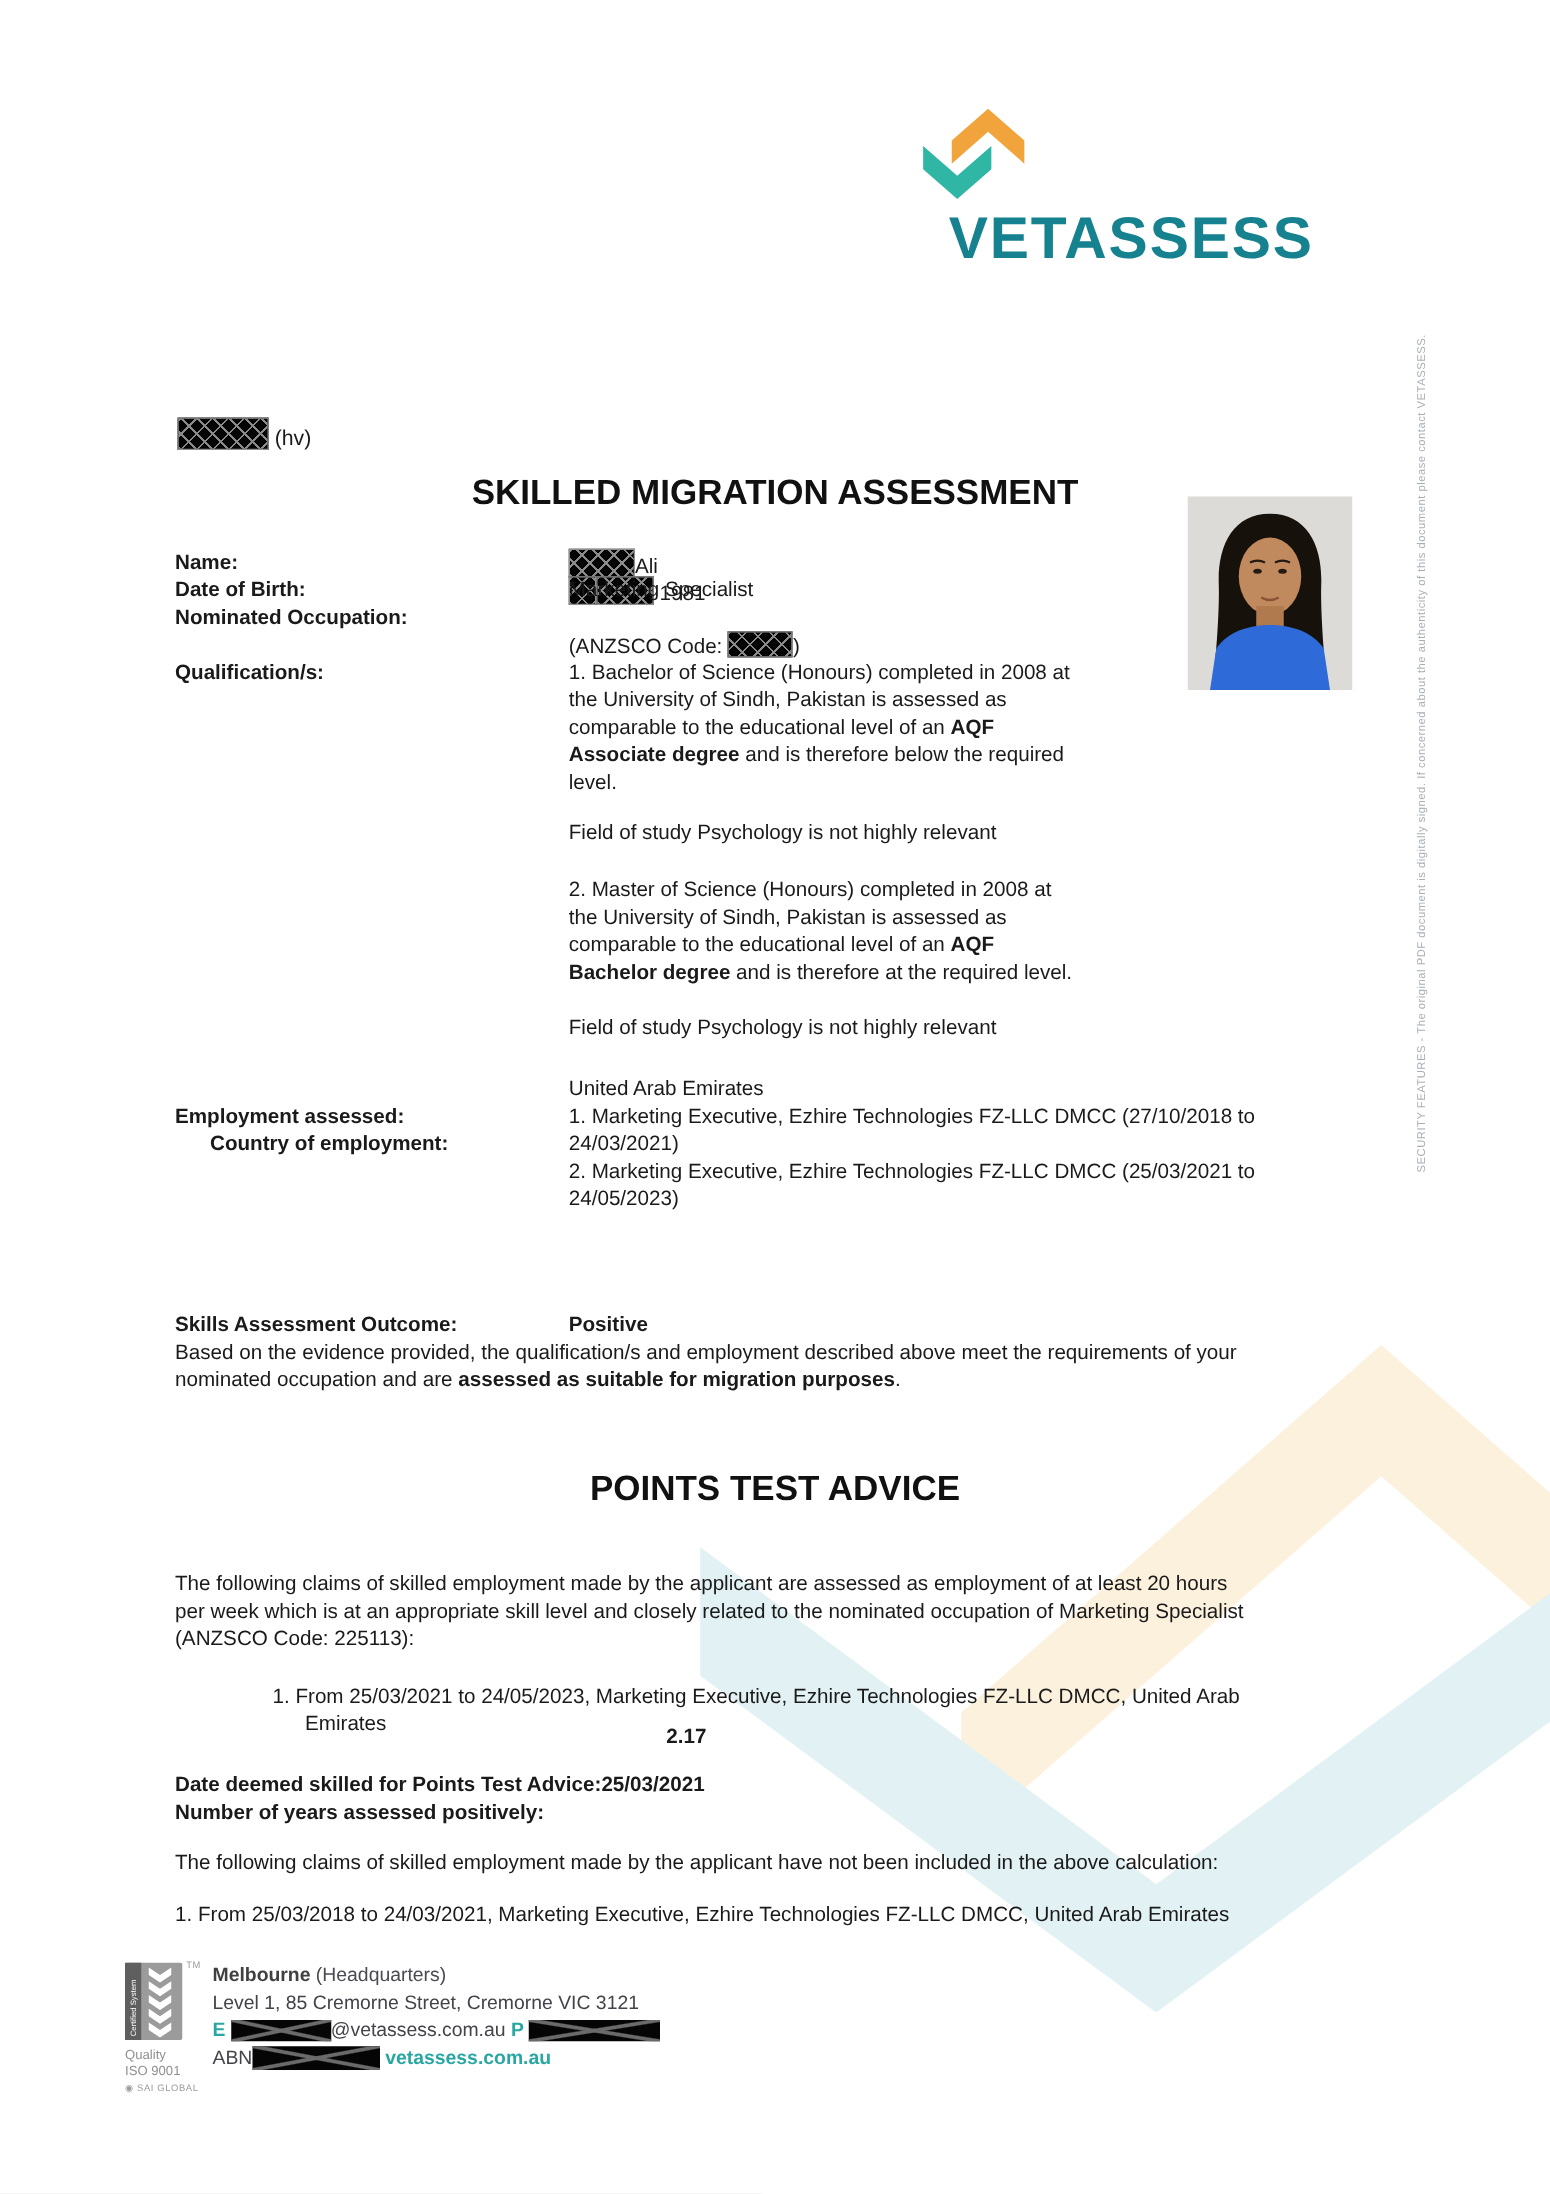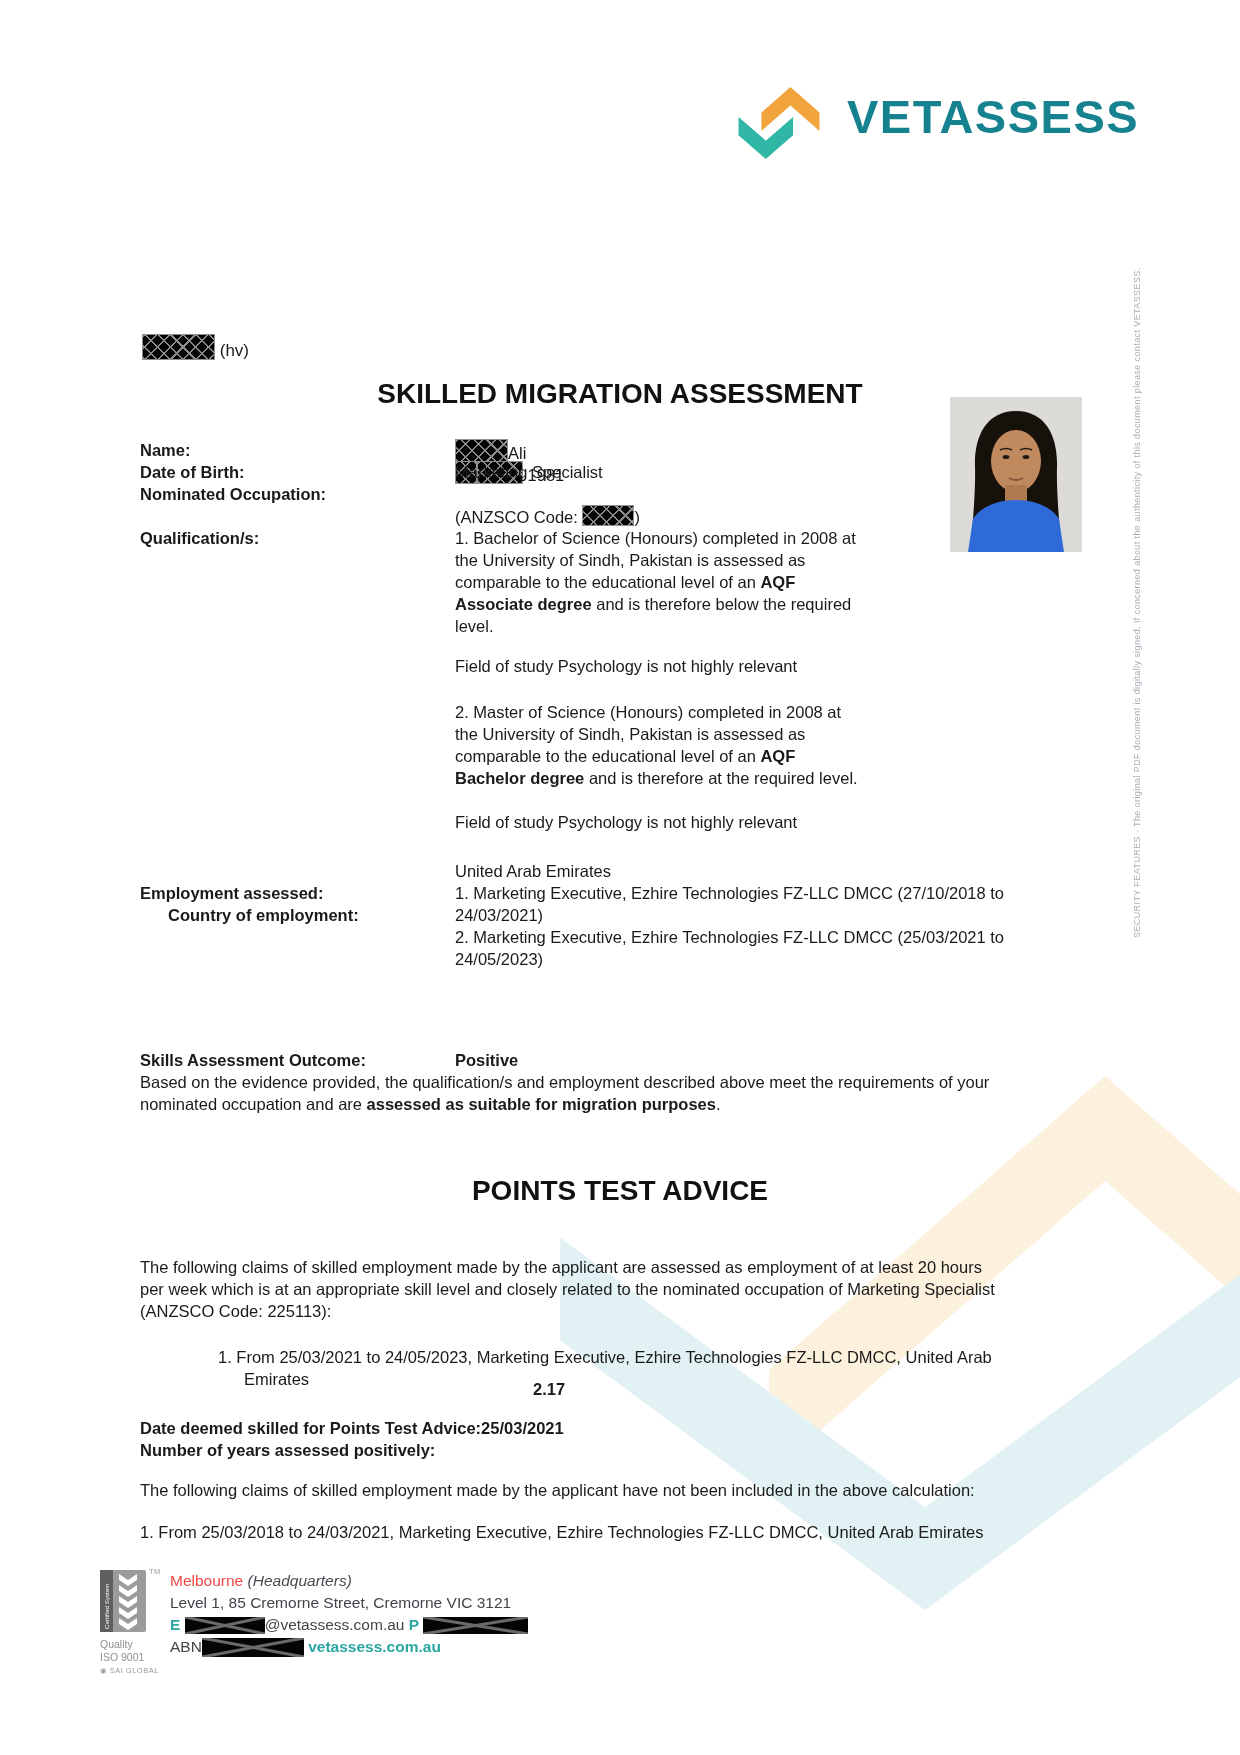--- a/index.html
+++ b/index.html
@@ -2,43 +2,43 @@
 <html><head>
 <meta charset="utf-8">
 <style>
   html,body{margin:0;padding:0;background:#e8e8e8;}
   .page{position:relative;width:1240px;height:1755px;margin:0 auto;background:#ffffff;
         overflow:hidden;font-family:"Liberation Sans",sans-serif;color:#1a1a1a;}
   .abs{position:absolute;}
   
   .wm{position:absolute;pointer-events:none;}
   
-  .logo-row{display:flex;align-items:center;}
+  .logo-row{display:flex;flex-direction:column;}
   .logo-word{font-size:47px;font-weight:bold;color:#17828F;letter-spacing:1.5px;margin-left:24px;}
   
   .sec-text{writing-mode:vertical-rl;transform:rotate(180deg);color:#A9AEB6;font-size:9px;
             letter-spacing:0.4px;height:700px;white-space:nowrap;}
   
   .xbox{display:inline-block;vertical-align:text-bottom;background-color:#040404;
         background-image:repeating-linear-gradient(45deg,#8a8a8a 0 1.5px,transparent 1.5px 9px),
                          repeating-linear-gradient(135deg,#8a8a8a 0 1.5px,transparent 1.5px 9px);
         border:1px solid #8f8f8f;}
   .xbig{display:inline-block;vertical-align:middle;background:
         linear-gradient(to top right,transparent calc(50% - 2px),#6a6a6a calc(50% - 1px) calc(50% + 1px),transparent calc(50% + 2px)),
         linear-gradient(to bottom right,transparent calc(50% - 2px),#6a6a6a calc(50% - 1px) calc(50% + 1px),transparent calc(50% + 2px)),#050505;}
   
   .lbl{left:140px;font-weight:bold;font-size:16.5px;line-height:22px;}
   .valcol{left:455px;}
   .ln{font-size:16.5px;line-height:22px;}
   .doc-title{left:0;width:1240px;text-align:center;font-weight:bold;font-size:28px;line-height:30px;color:#111;}
   .ref-line{font-size:17px;line-height:24px;}
   
   .foot{font-size:15.5px;line-height:22px;color:#43434B;}
-  .foot .city{font-weight:normal;color:#ef4444;}
-  .foot .hq{font-style:italic;color:#4a4a52;}
+  .foot .city{font-weight:bold;color:#404040;}
+  .foot .hq{color:#4a4a52;}
   .teal{color:#2AA7A3;font-weight:bold;}
   .small-gray{color:#8f8f8f;font-size:10.5px;line-height:12px;}
   .tiny-gray{color:#9a9a9a;font-size:7.5px;letter-spacing:0.5px;}
   a.site{color:#2AA7A3;font-weight:bold;text-decoration:none;}
 </style>
 </head>
 <body>
 
 <div class="page">
 

